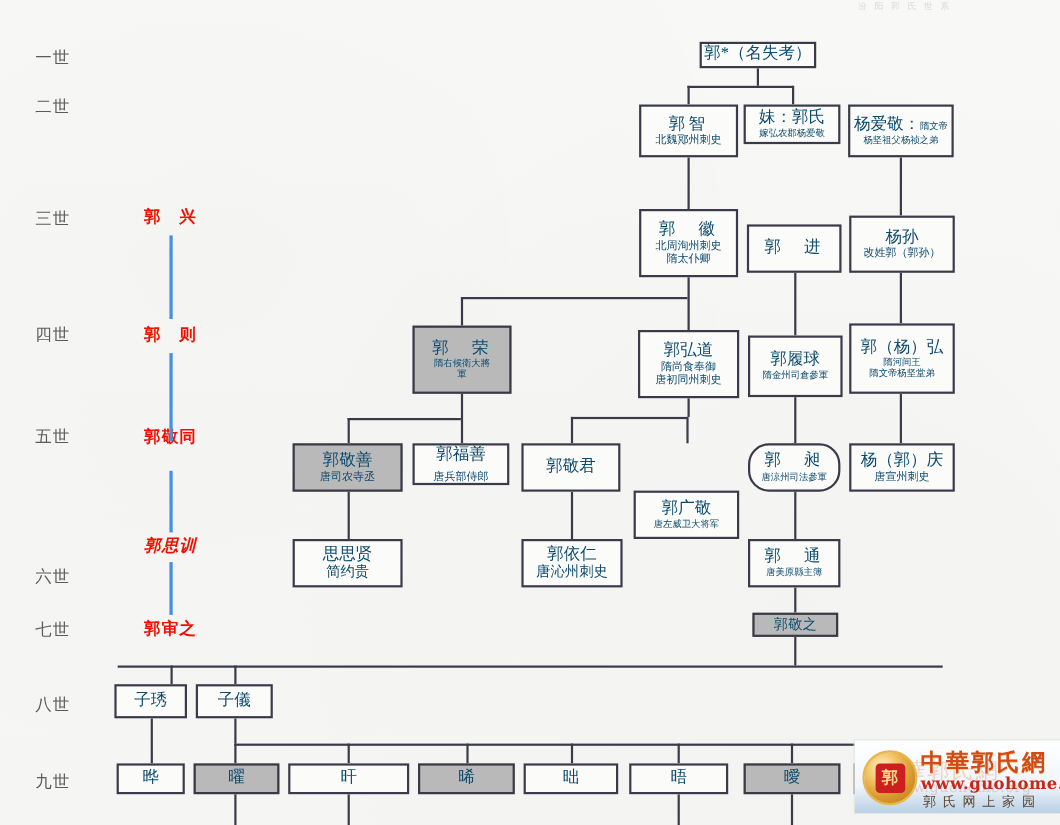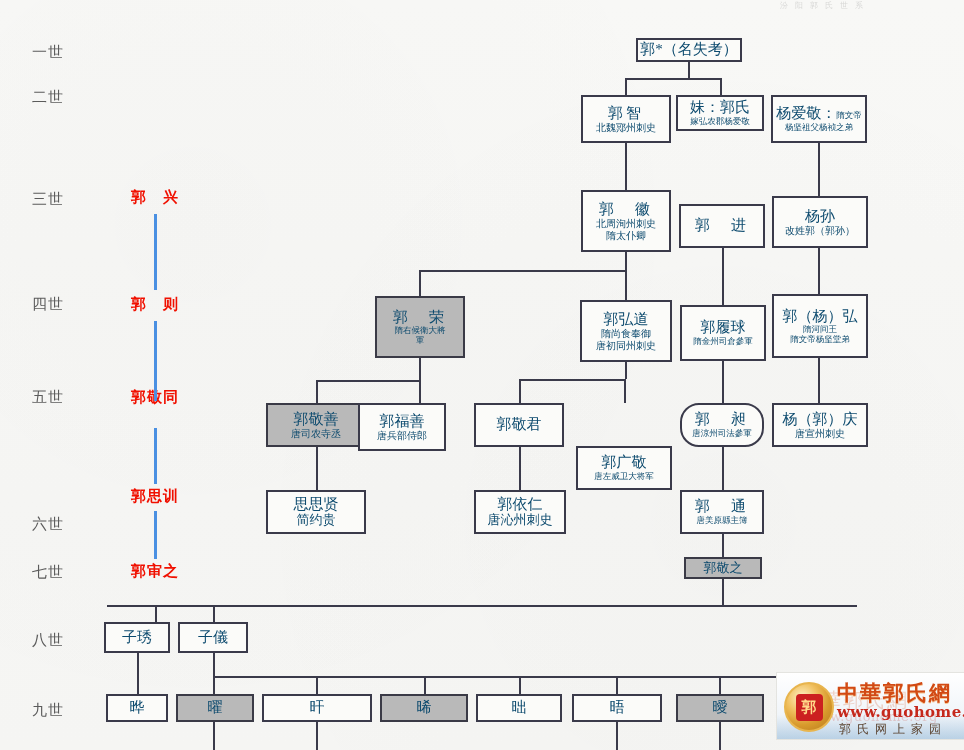--- a/index.html
+++ b/index.html
@@ -150,21 +150,21 @@
       <div class="genlabel" style="left: 32px; top: 502px; margin-top: 13px;">六世</div>
       <div class="genlabel" style="left: 32px; top: 563px;">七世</div>
       <div class="genlabel" style="left: 32px; top: 631px;">八世</div>
       <div class="genlabel" style="left: 32px; top: 701px;">九世</div>
     </div>
 
   <div id="lineage">
       <div class="redname" style="left: 113px; top: 188px; width: 84px; color: rgb(240, 16, 0);">郭　兴</div>
       <div class="redname" style="left: 113px; top: 295px; width: 84px; color: rgb(240, 16, 0);">郭　则</div>
       <div class="redname" style="left: 113px; top: 388px; width: 84px; color: rgb(240, 16, 0);">郭敬同</div>
-      <div class="redname" style="left: 113px; top: 487px; width: 84px; color: rgb(240, 16, 0);">郭思训</div>
+      <div class="redname" style="left: 113px; top: 487px; width: 84px; color: rgb(240, 16, 0); font-style: italic;">郭思训</div>
       <div class="redname" style="left: 113px; top: 562px; width: 84px; color: rgb(240, 16, 0);">郭审之</div>
       <div class="blueline" style="left: 154px; top: 214px; height: 76px; background: rgb(74, 144, 226);"></div>
       <div class="blueline" style="left: 154px; top: 321px; height: 80px; background: rgb(74, 144, 226);"></div>
       <div class="blueline" style="left: 154px; top: 428px; height: 56px; background: rgb(74, 144, 226);"></div>
       <div class="blueline" style="left: 154px; top: 511px; height: 48px; background: rgb(74, 144, 226);"></div>
     </div>
 
   <div id="lines">
       <div class="v" style="left: 688px; top: 62px; height: 16px;"></div>
       <div class="v" style="left: 625px; top: 78px; height: 17px;"></div>
@@ -256,21 +256,21 @@
       </div>
       <div class="box" style="left: 772px; top: 294px; width: 96px; height: 64px;">
         <div class="nm tight">郭（杨）弘</div>
         <div class="ttl sm">隋河间王</div>
         <div class="ttl sm">隋文帝杨坚堂弟</div>
       </div>
       <div class="box shaded" style="left: 266px; top: 403px; width: 100px; height: 44px;">
         <div class="nm tight">郭敬善</div>
         <div class="ttl">唐司农寺丞</div>
       </div>
-      <div class="box" style="left: 358px; top: 403px; width: 88px; height: 48px;">
+      <div class="box" style="left: 375px; top: 403px; width: 88px; height: 38px; justify-content: space-between;">
         <div class="nm tight">郭福善</div>
         <div class="ttl">唐兵部侍郎</div>
       </div>
       <div class="box" style="left: 474px; top: 403px; width: 90px; height: 44px;">
         <div class="nm tight">郭敬君</div>
       </div>
       <div class="box" style="left: 576px; top: 403px; width: 96px; height: 44px; margin-top: 43px;">
         <div class="nm tight">郭广敬</div>
         <div class="ttl sm">唐左威卫大将军</div>
       </div>

